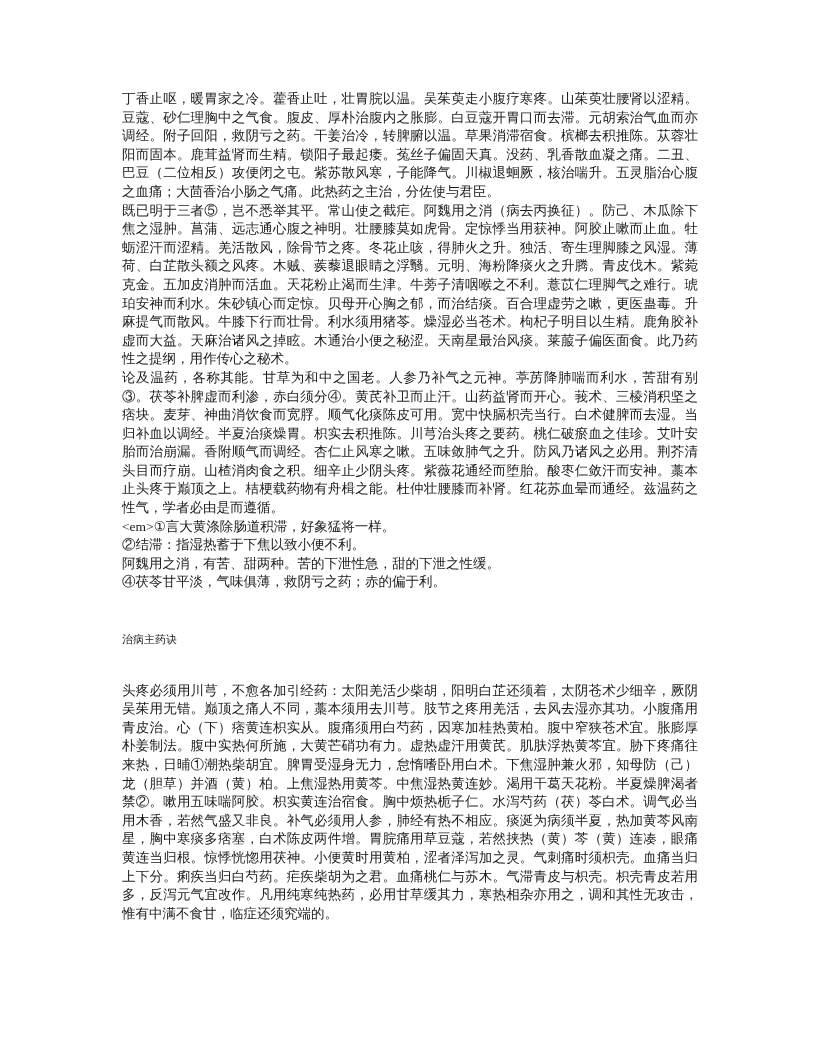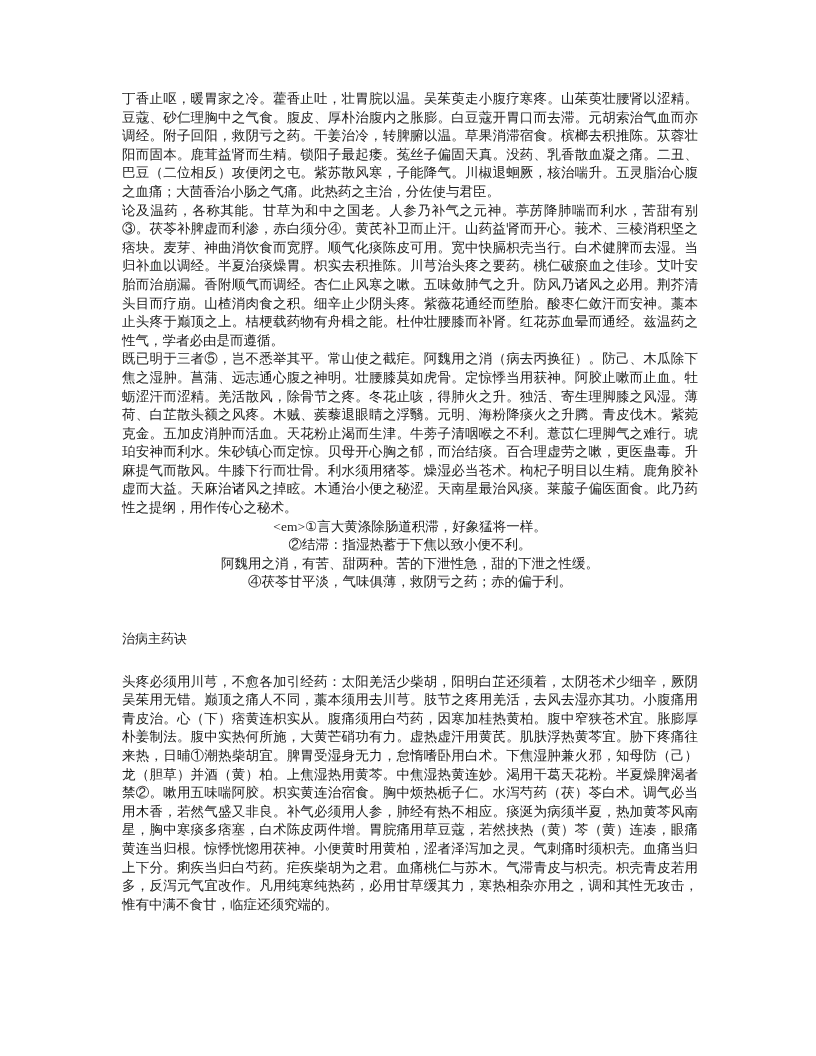--- a/index.html
+++ b/index.html
@@ -24,39 +24,39 @@
   .para {
     margin: 0;
     padding: 0;
     text-align: justify;
   }
   .footnotes {
     margin: 0;
   }
   .fn-line {
     margin: 0;
-    text-align: center;
+    text-align: left;
   }
   .section-heading {
-    margin: 38px 0 24px 0;
-    font-size: 13px;
+    margin: 38px 0 33px 0;
+    font-size: 11px;
     font-weight: 400;
     line-height: 18.6px;
   }
 </style>
 </head>
 <body>
 
 <div class="page">
 
   <p class="para">丁香止呕，暖胃家之冷。藿香止吐，壮胃脘以温。吴茱萸走小腹疗寒疼。山茱萸壮腰肾以涩精。豆蔻、砂仁理胸中之气食。腹皮、厚朴治腹内之胀膨。白豆蔻开胃口而去滞。元胡索治气血而亦调经。附子回阳，救阴亏之药。干姜治冷，转脾腑以温。草果消滞宿食。槟榔去积推陈。苁蓉壮阳而固本。鹿茸益肾而生精。锁阳子最起痿。菟丝子偏固天真。没药、乳香散血凝之痛。二丑、巴豆（二位相反）攻便闭之屯。紫苏散风寒，子能降气。川椒退蛔厥，核治喘升。五灵脂治心腹之血痛；大茴香治小肠之气痛。此热药之主治，分佐使与君臣。</p>
 
+  <p class="para">既已明于三者⑤，岂不悉举其平。常山使之截疟。阿魏用之消（病去丙换征）。防己、木瓜除下焦之湿肿。菖蒲、远志通心腹之神明。壮腰膝莫如虎骨。定惊悸当用获神。阿胶止嗽而止血。牡蛎涩汗而涩精。羌活散风，除骨节之疼。冬花止咳，得肺火之升。独活、寄生理脚膝之风湿。薄荷、白芷散头额之风疼。木贼、蒺藜退眼睛之浮翳。元明、海粉降痰火之升腾。青皮伐木。紫菀克金。五加皮消肿而活血。天花粉止渴而生津。牛蒡子清咽喉之不利。薏苡仁理脚气之难行。琥珀安神而利水。朱砂镇心而定惊。贝母开心胸之郁，而治结痰。百合理虚劳之嗽，更医蛊毒。升麻提气而散风。牛膝下行而壮骨。利水须用猪苓。燥湿必当苍术。枸杞子明目以生精。鹿角胶补虚而大益。天麻治诸风之掉眩。木通治小便之秘涩。天南星最治风痰。莱菔子偏医面食。此乃药性之提纲，用作传心之秘术。</p>
+
   <p class="para">论及温药，各称其能。甘草为和中之国老。人参乃补气之元神。葶苈降肺喘而利水，苦甜有别③。茯苓补脾虚而利渗，赤白须分④。黄芪补卫而止汗。山药益肾而开心。莪术、三棱消积坚之痞块。麦芽、神曲消饮食而宽脬。顺气化痰陈皮可用。宽中快膈枳壳当行。白术健脾而去湿。当归补血以调经。半夏治痰燥胃。枳实去积推陈。川芎治头疼之要药。桃仁破瘀血之佳珍。艾叶安胎而治崩漏。香附顺气而调经。杏仁止风寒之嗽。五味敛肺气之升。防风乃诸风之必用。荆芥清头目而疗崩。山楂消肉食之积。细辛止少阴头疼。紫薇花通经而堕胎。酸枣仁敛汗而安神。藁本止头疼于巅顶之上。桔梗载药物有舟楫之能。杜仲壮腰膝而补肾。红花苏血晕而通经。兹温药之性气，学者必由是而遵循。</p>
-
-  <p class="para">既已明于三者⑤，岂不悉举其平。常山使之截疟。阿魏用之消（病去丙换征）。防己、木瓜除下焦之湿肿。菖蒲、远志通心腹之神明。壮腰膝莫如虎骨。定惊悸当用获神。阿胶止嗽而止血。牡蛎涩汗而涩精。羌活散风，除骨节之疼。冬花止咳，得肺火之升。独活、寄生理脚膝之风湿。薄荷、白芷散头额之风疼。木贼、蒺藜退眼睛之浮翳。元明、海粉降痰火之升腾。青皮伐木。紫菀克金。五加皮消肿而活血。天花粉止渴而生津。牛蒡子清咽喉之不利。薏苡仁理脚气之难行。琥珀安神而利水。朱砂镇心而定惊。贝母开心胸之郁，而治结痰。百合理虚劳之嗽，更医蛊毒。升麻提气而散风。牛膝下行而壮骨。利水须用猪苓。燥湿必当苍术。枸杞子明目以生精。鹿角胶补虚而大益。天麻治诸风之掉眩。木通治小便之秘涩。天南星最治风痰。莱菔子偏医面食。此乃药性之提纲，用作传心之秘术。</p>
 
   <div class="footnotes">
     <div class="fn-line">&lt;em&gt;①言大黄涤除肠道积滞，好象猛将一样。</div>
     <div class="fn-line">②结滞：指湿热蓄于下焦以致小便不利。</div>
     <div class="fn-line">阿魏用之消，有苦、甜两种。苦的下泄性急，甜的下泄之性缓。</div>
     <div class="fn-line">④茯苓甘平淡，气味俱薄，救阴亏之药；赤的偏于利。</div>
   </div>
 
   <h2 class="section-heading">治病主药诀</h2>
 

